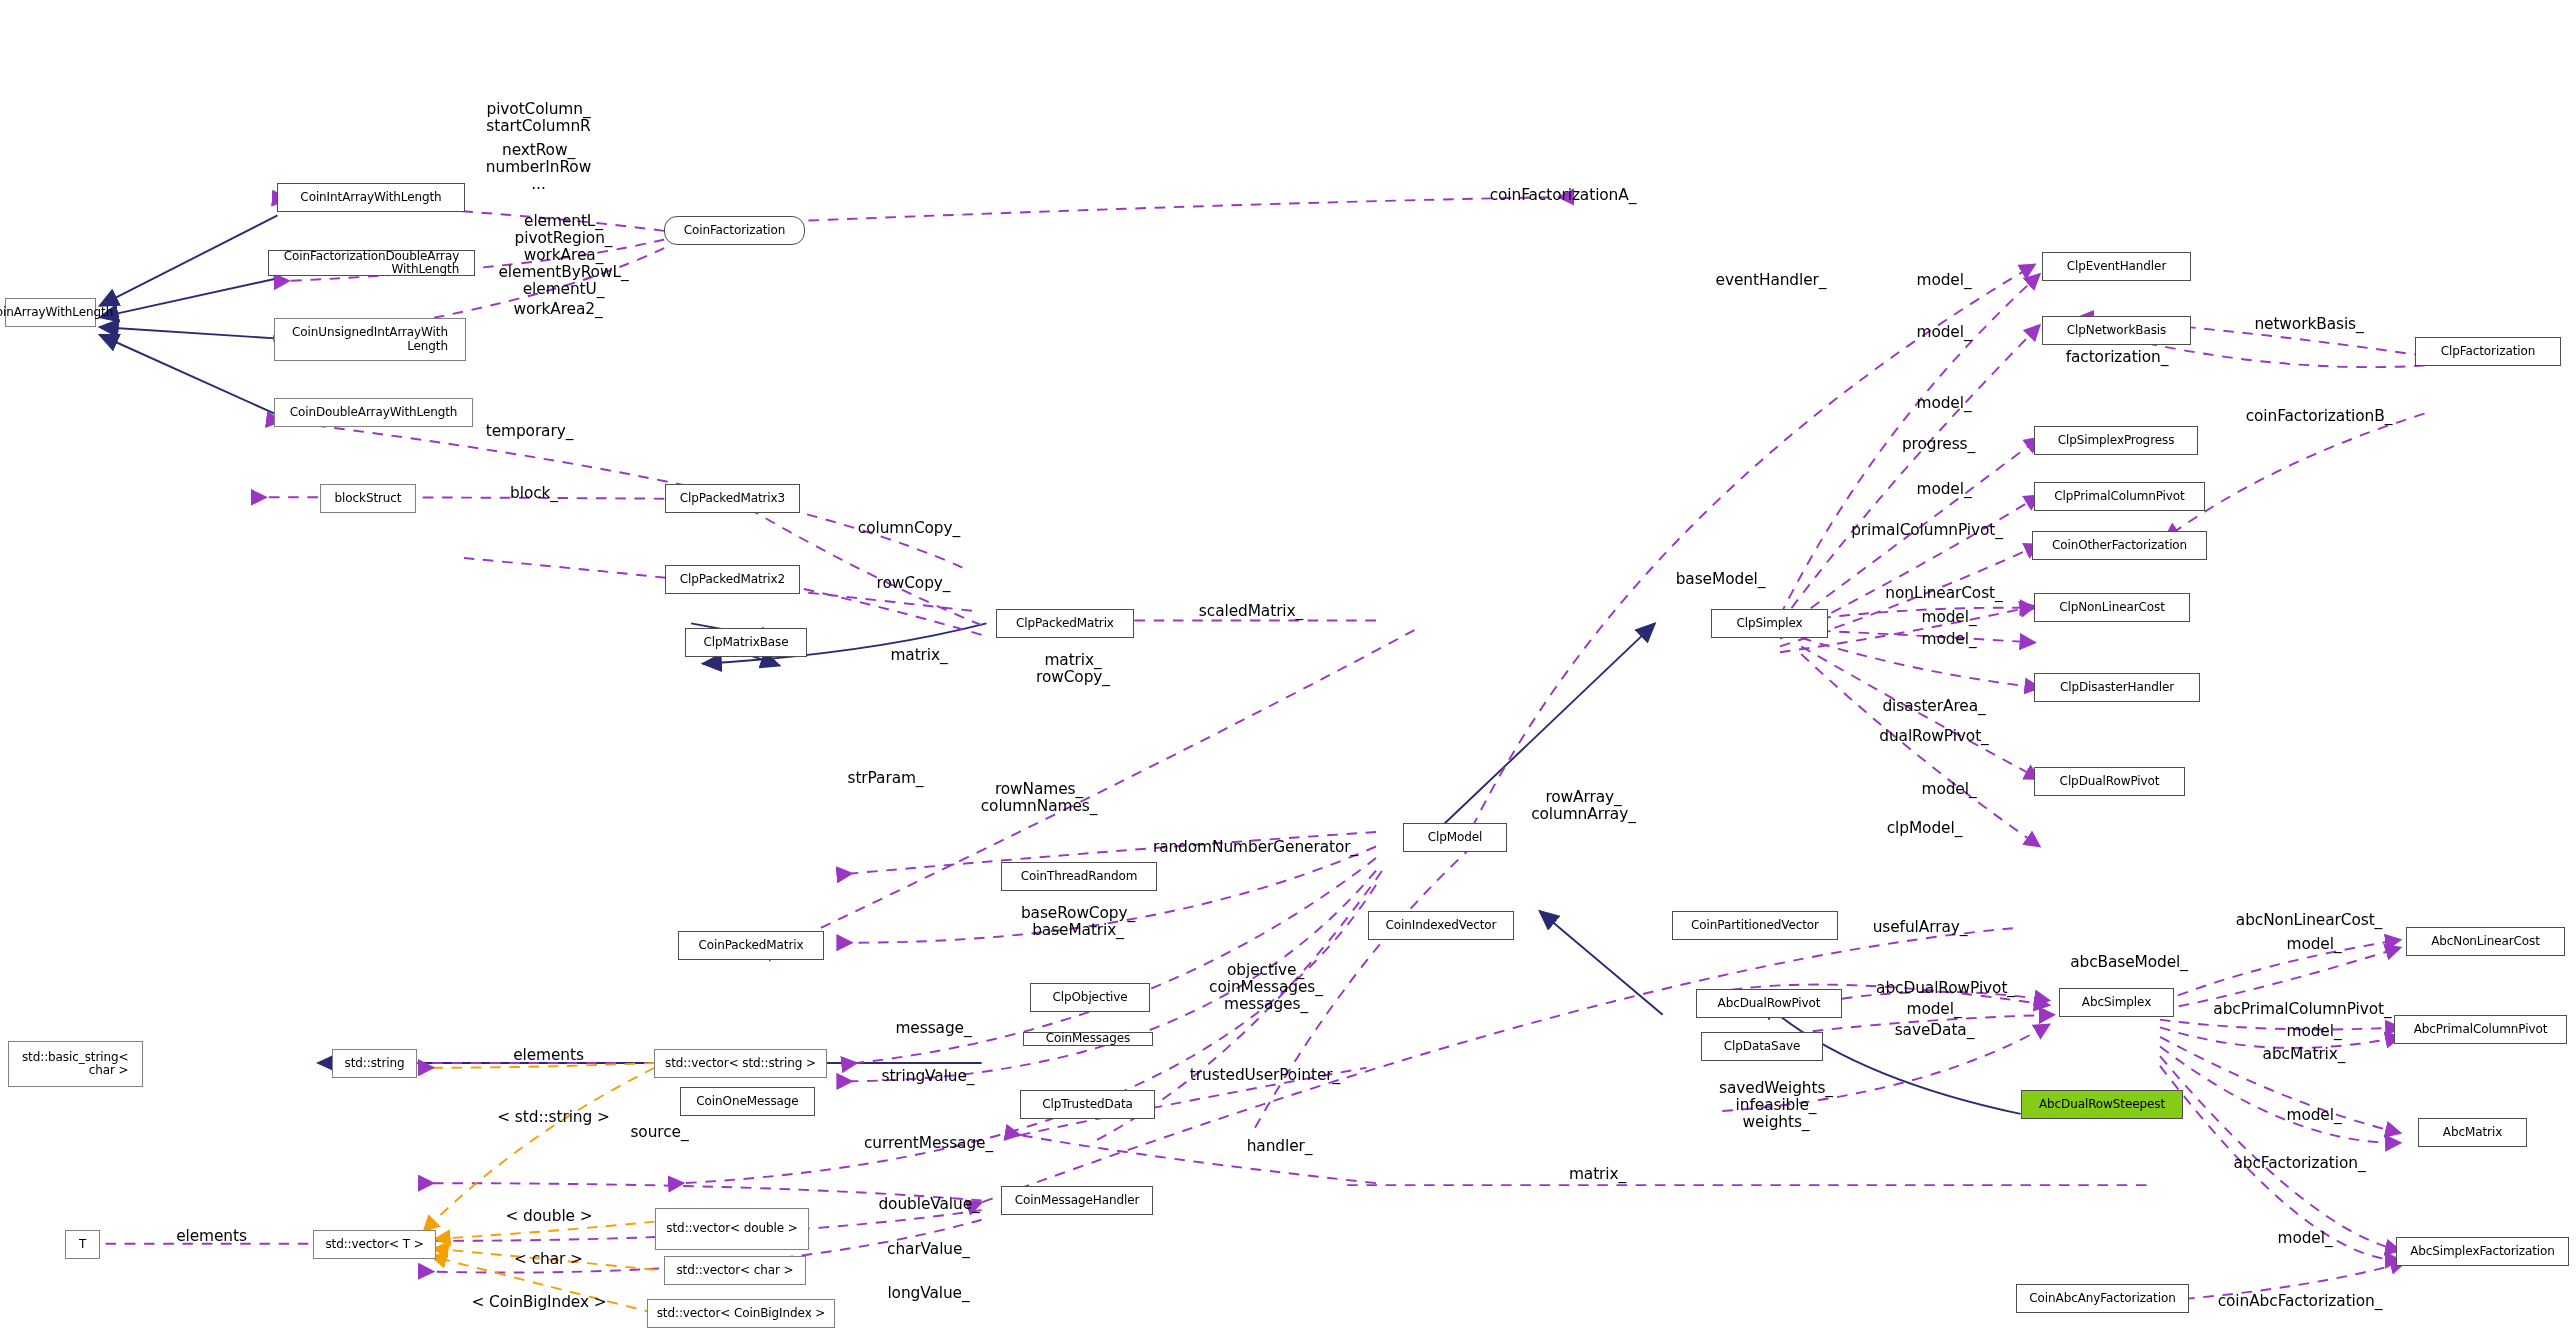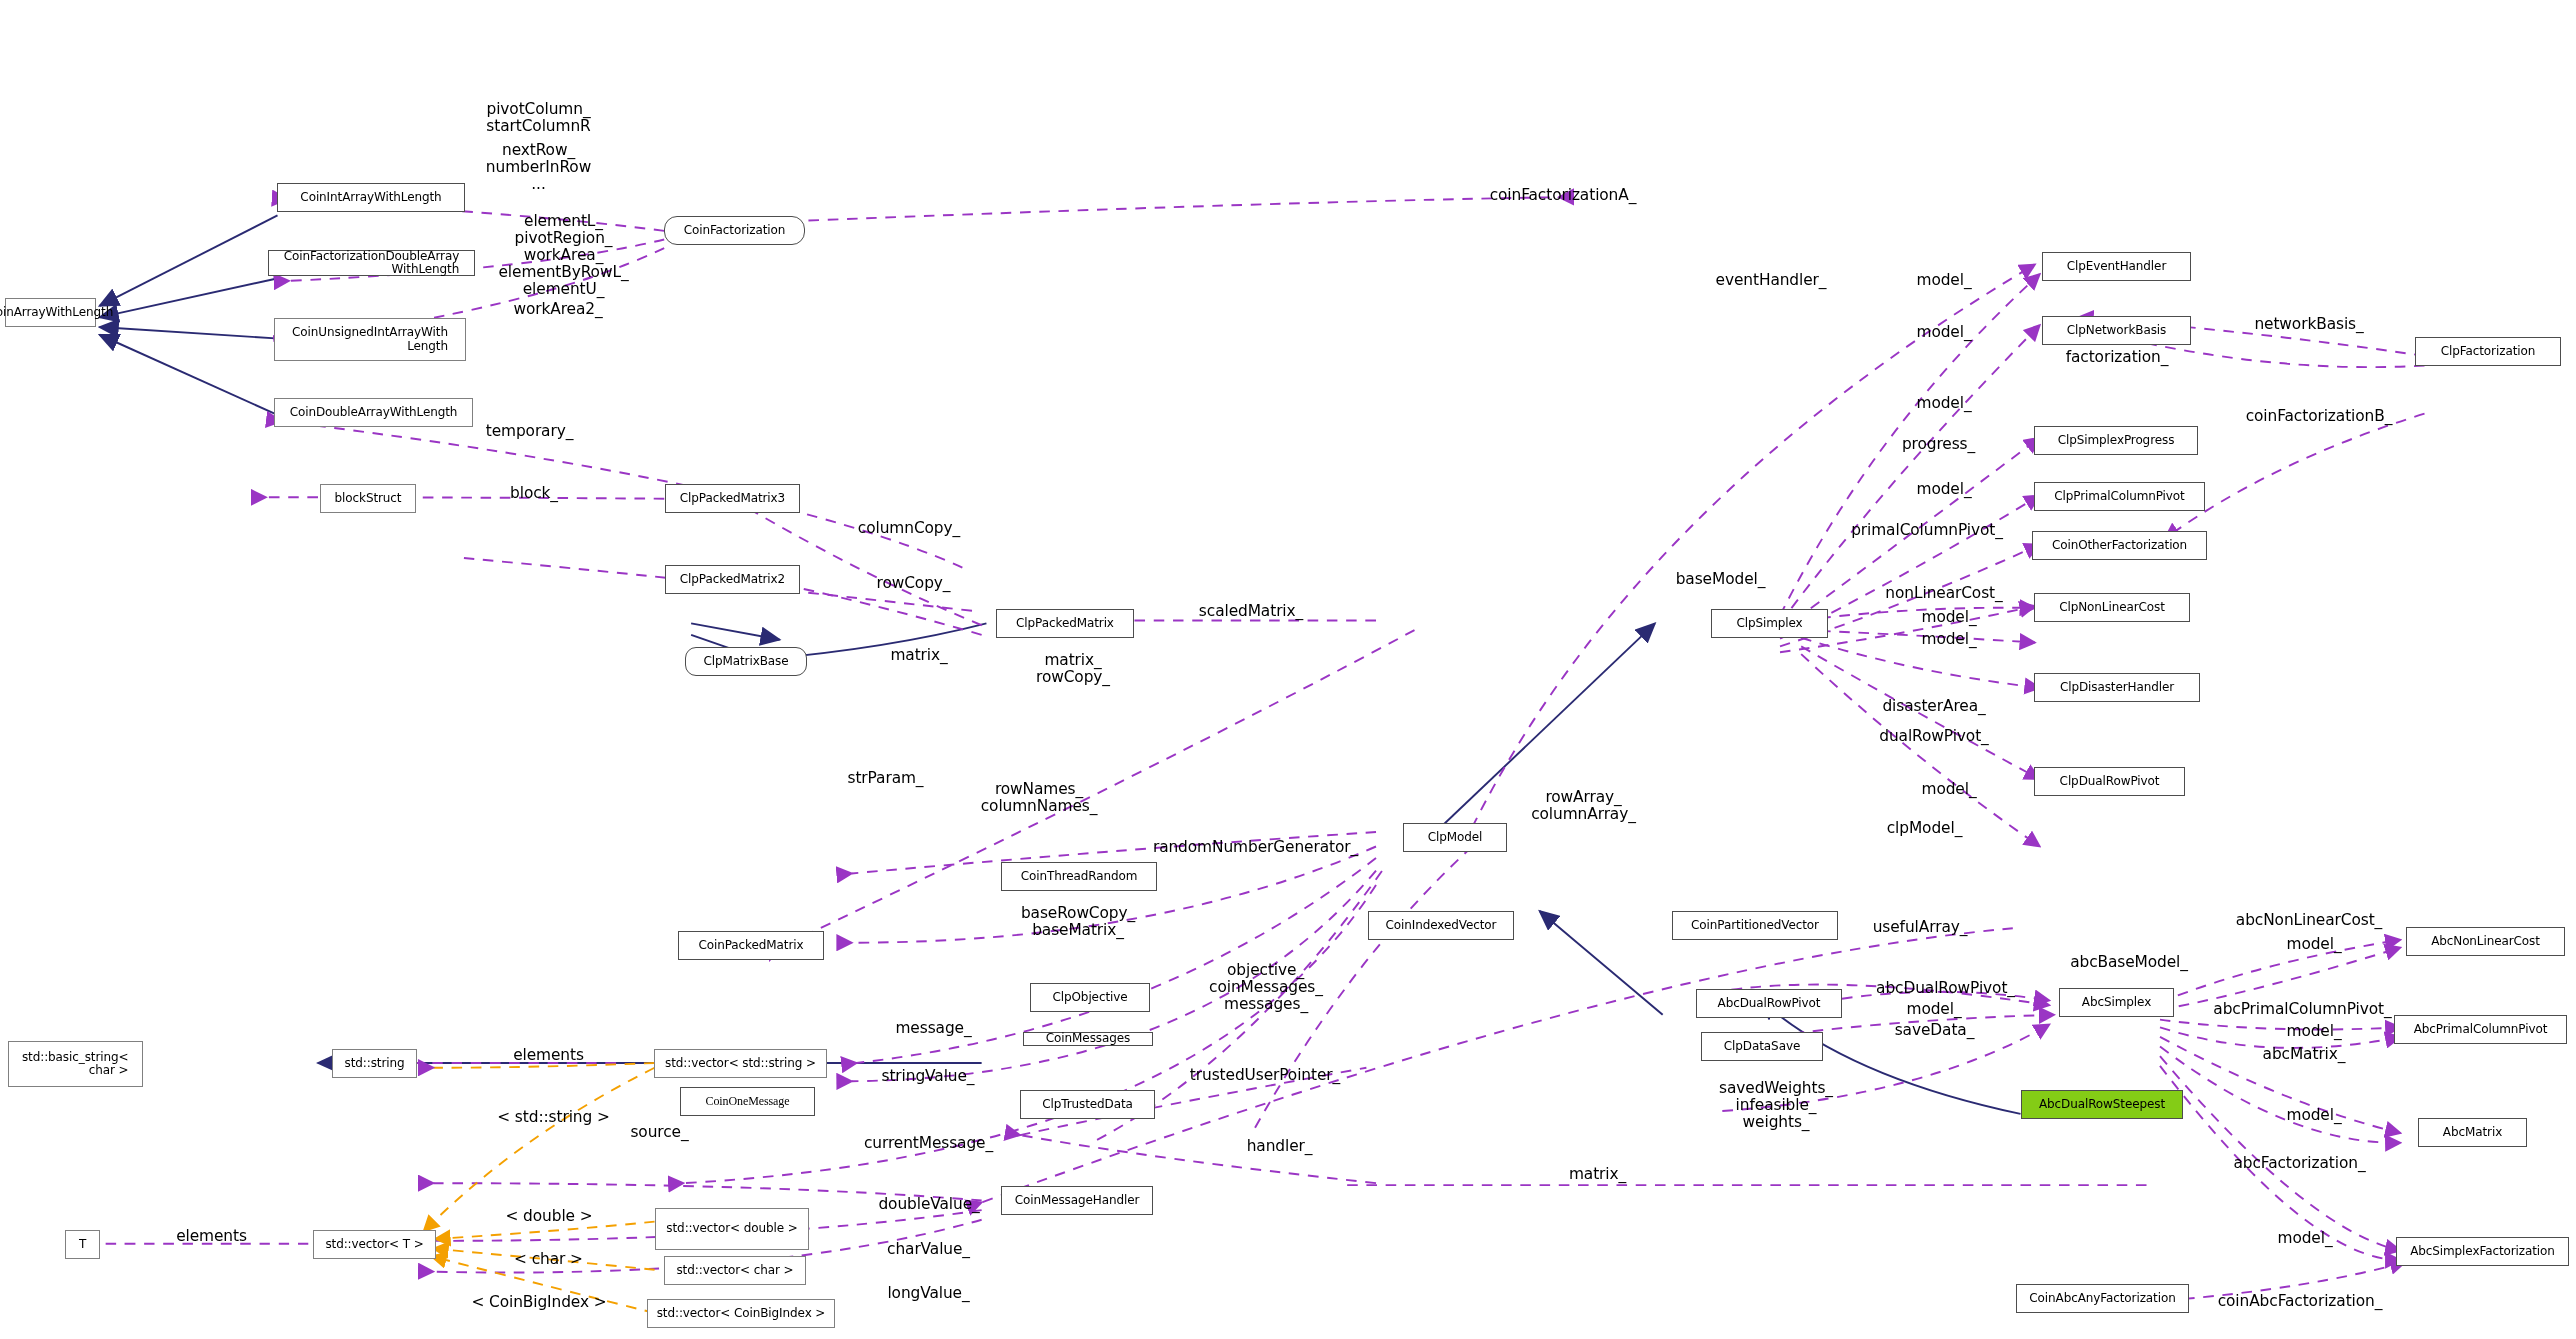--- a/index.html
+++ b/index.html
@@ -165,21 +165,21 @@
   <div class="node plain" style="left:274px;top:398px;width:199px;height:29px;">CoinDoubleArrayWithLength</div>
 
   <div class="node thick" style="left:664px;top:216px;width:141px;height:29px;border-radius:13px;">CoinFactorization</div>
 
   <div class="node plain" style="left:320px;top:484px;width:96px;height:29px;">blockStruct</div>
 
   <div class="node thick" style="left:665px;top:484px;width:135px;height:29px;">ClpPackedMatrix3</div>
 
   <div class="node thick" style="left:665px;top:565px;width:135px;height:29px;">ClpPackedMatrix2</div>
 
-  <div class="node thick" style="left:685px;top:647px;width:122px;height:29px;border-radius:11px;">ClpMatrixBase</div>
+  <div class="node thick" style="left:685px;top:628px;width:122px;height:29px;">ClpMatrixBase</div>
 
   <div class="node thick" style="left:996px;top:609px;width:138px;height:29px;">ClpPackedMatrix</div>
 
   <div class="node thick" style="left:678px;top:931px;width:146px;height:29px;">CoinPackedMatrix</div>
 
   <div class="node thick" style="left:1001px;top:862px;width:156px;height:29px;">CoinThreadRandom</div>
 
   <div class="node thick" style="left:1403px;top:823px;width:104px;height:29px;">ClpModel</div>
 
   <div class="node thick" style="left:1711px;top:609px;width:117px;height:29px;">ClpSimplex</div>
@@ -223,21 +223,21 @@
   <div class="node thick" style="left:2396px;top:1237px;width:173px;height:29px;">AbcSimplexFactorization</div>
 
   <div class="node thick" style="left:2016px;top:1284px;width:173px;height:29px;">CoinAbcAnyFactorization</div>
 
   <div class="node thick" style="left:1030px;top:983px;width:120px;height:29px;">ClpObjective</div>
 
   <div class="node thick" style="left:1023px;top:1032px;width:130px;height:14px;">CoinMessages</div>
 
   <div class="node thick" style="left:1020px;top:1090px;width:135px;height:29px;">ClpTrustedData</div>
 
-  <div class="node thick" style="left:680px;top:1087px;width:135px;height:29px;font-family:Liberation Serif, serif;">CoinOneMessage</div>
+  <div class="node thick" style="left:680px;top:1087px;width:135px;height:29px;">CoinOneMessage</div>
 
   <div class="node thick" style="left:1001px;top:1186px;width:152px;height:29px;">CoinMessageHandler</div>
 
   <div class="node plain" style="left:7.7px;top:1041px;width:135px;height:46px;">std::basic_string&lt;
 char &gt;</div>
 
   <div class="node plain" style="left:332px;top:1049px;width:85px;height:29px;">std::string</div>
 
   <div class="node plain" style="left:654px;top:1049px;width:173px;height:29px;">std::vector&lt; std::string &gt;</div>
 

